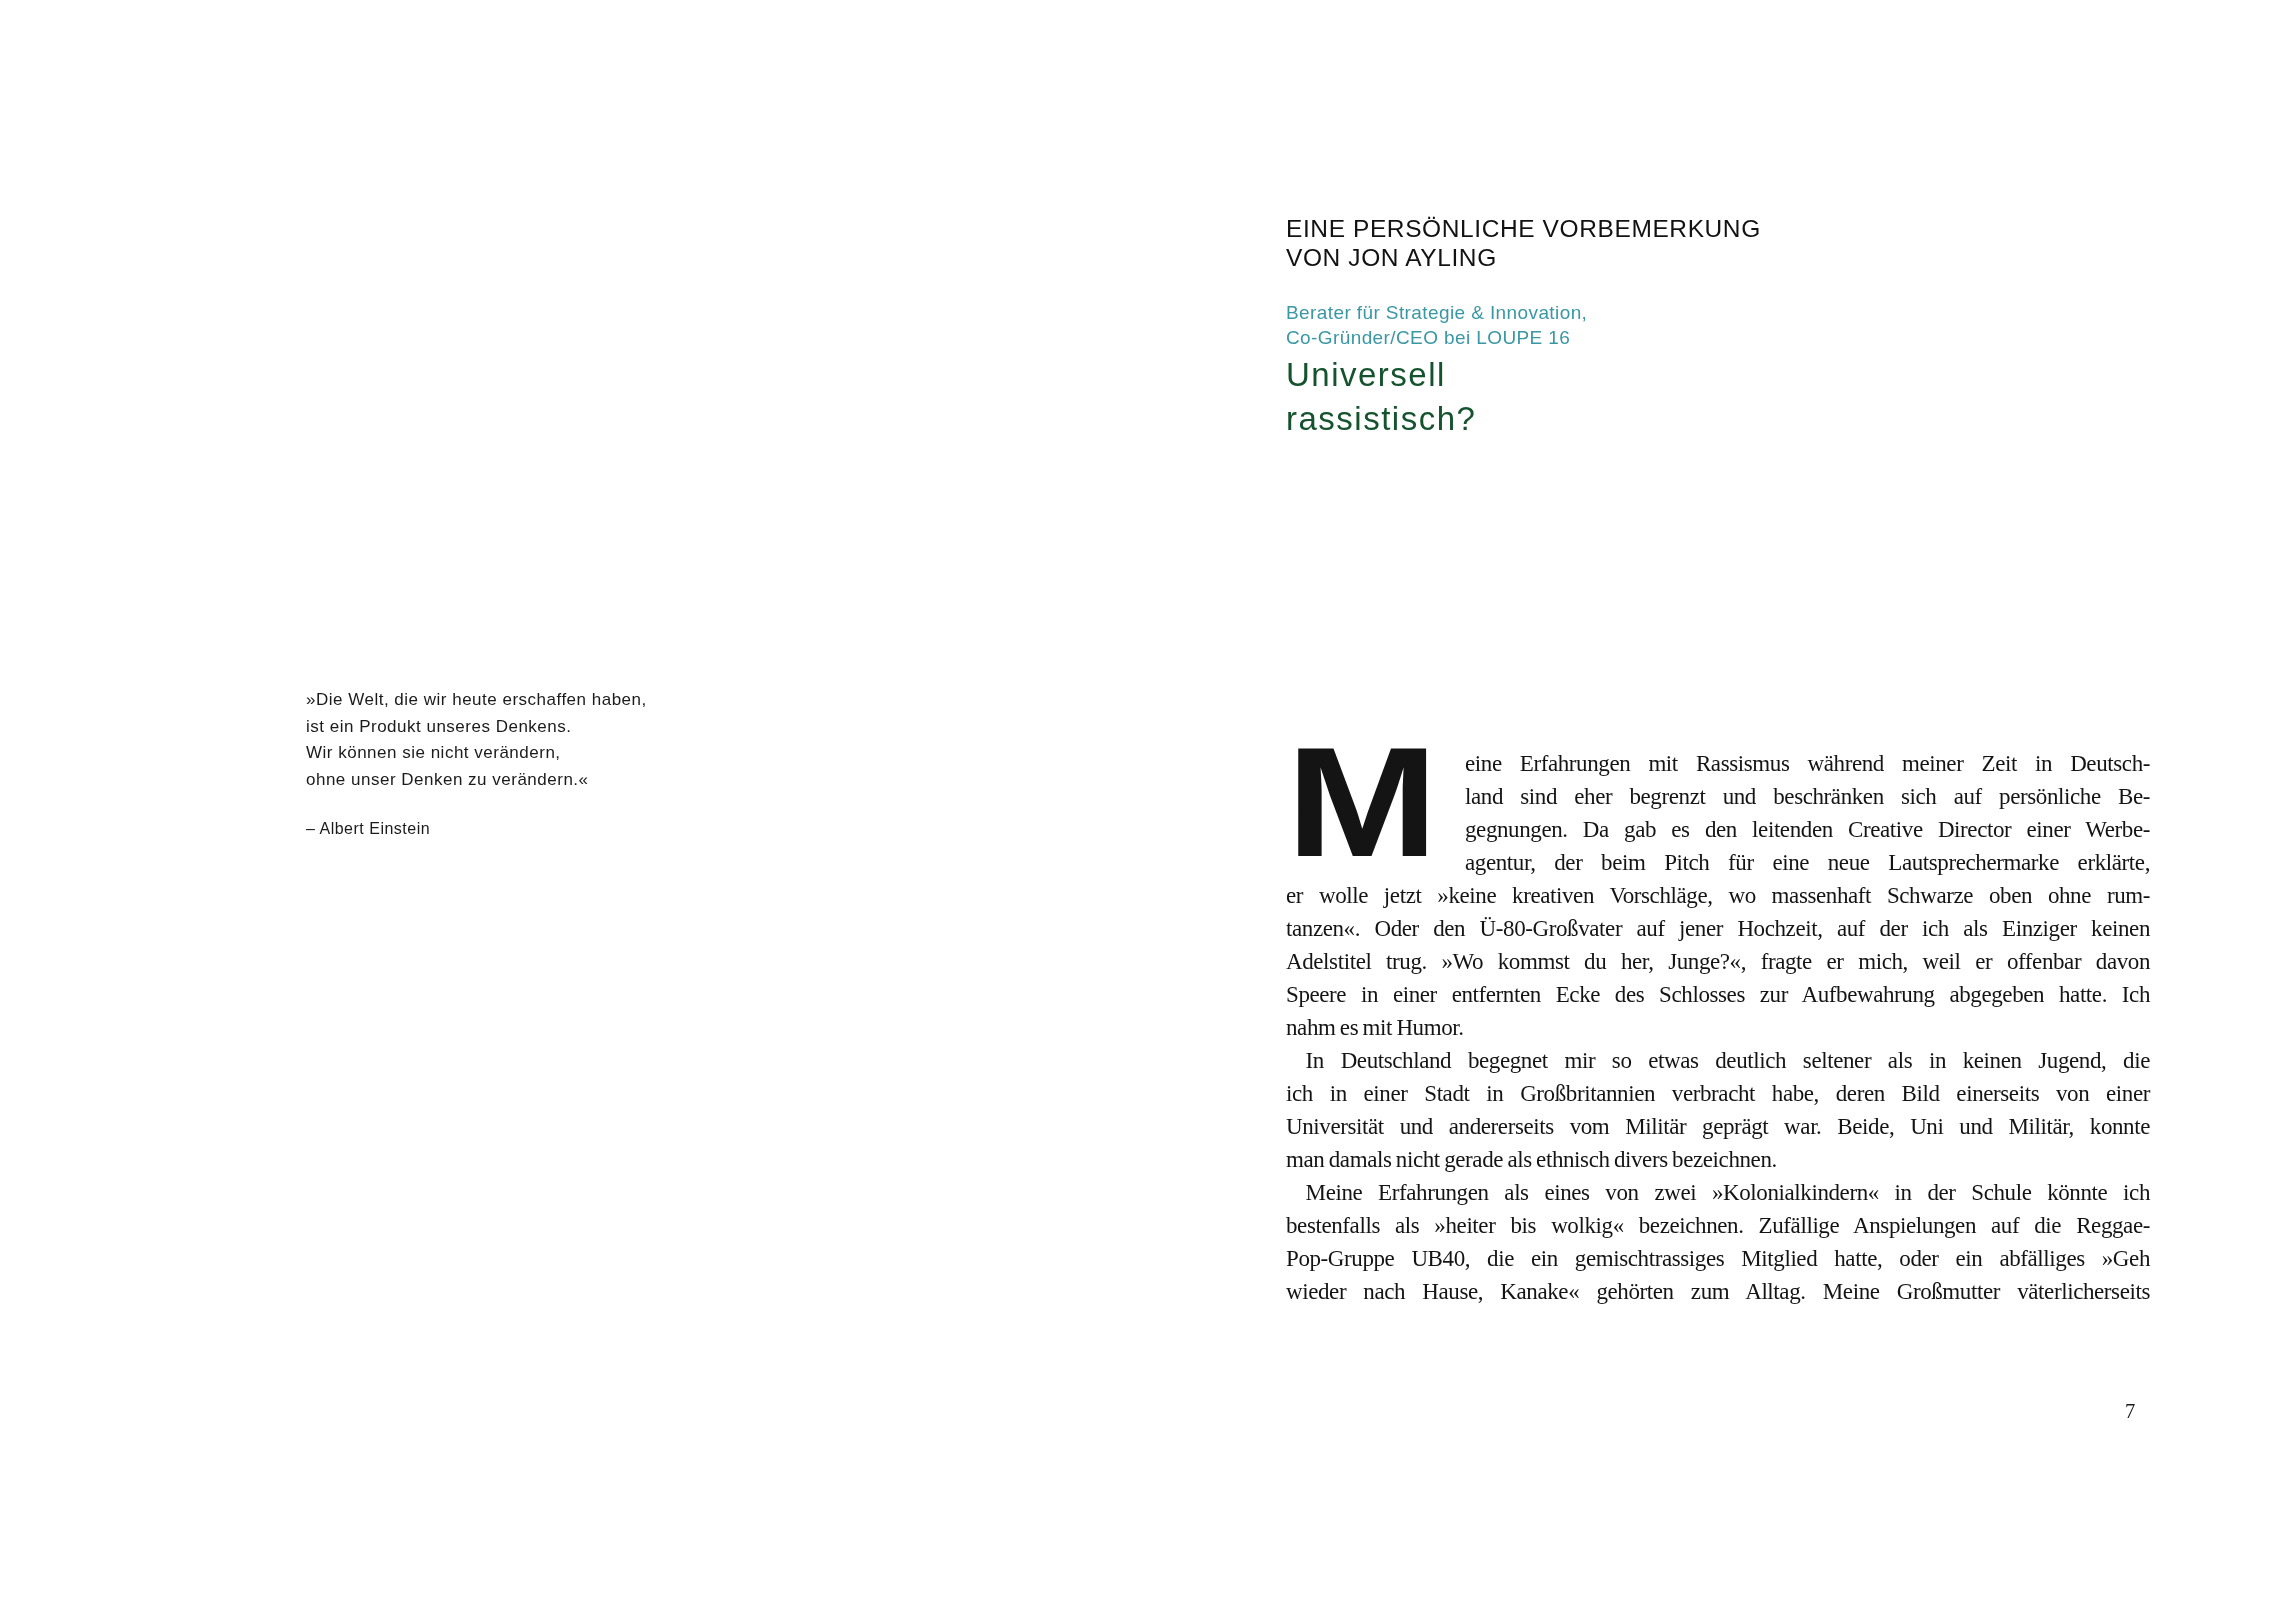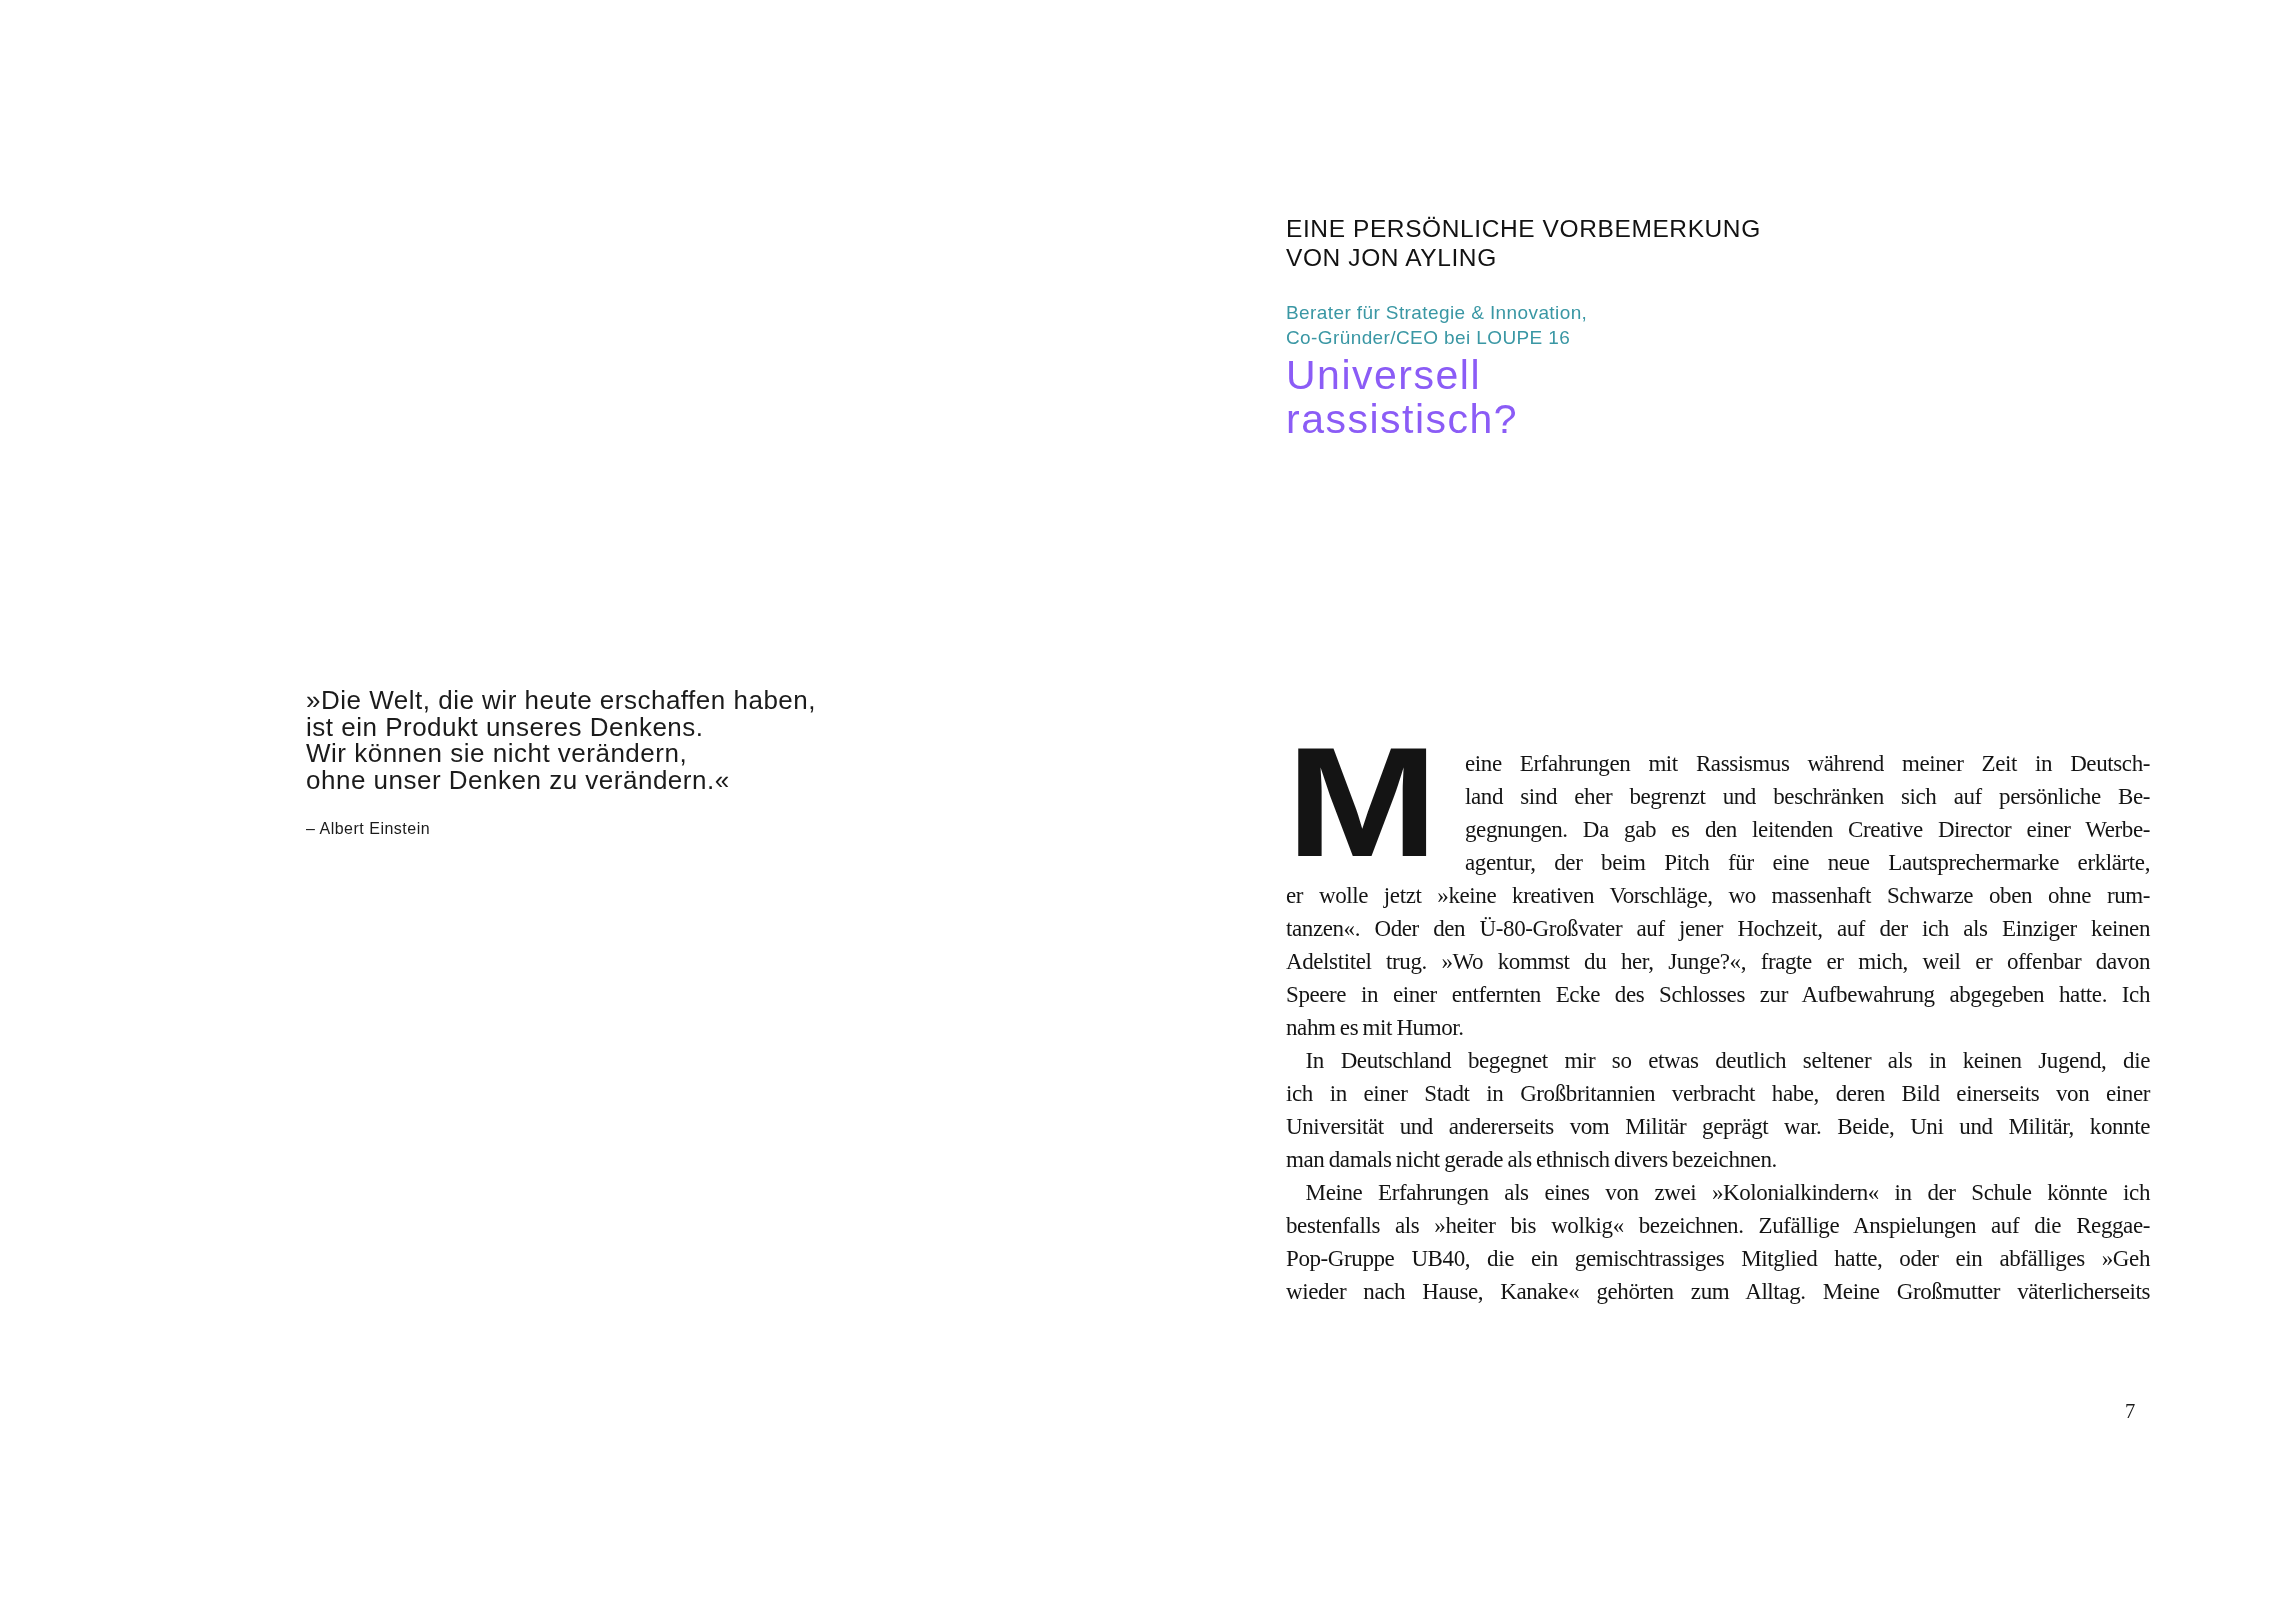--- a/index.html
+++ b/index.html
@@ -11,21 +11,21 @@
     overflow: hidden;
     font-family: "Liberation Sans", sans-serif;
     color: #161616;
   }
 
   
   .quote-block {
     position: absolute;
     left: 306px;
     top: 687px;
-    font-size: 26px;
+    font-size: 17px;
     line-height: 26.5px;
     letter-spacing: 0.5px;
     color: #1b1b1b;
     white-space: pre-line;
   }
   .quote-attribution {
     position: absolute;
     left: 306px;
     top: 816px;
     font-size: 16px;
@@ -51,24 +51,24 @@
     top: 276px;
     font-size: 19px;
     line-height: 24.5px;
     letter-spacing: 0.4px;
     white-space: pre-line;
   }
   .article-title {
     position: absolute;
     left: 1286px;
     top: 353px;
-    font-size: 41px;
+    font-size: 33px;
     line-height: 44px;
     letter-spacing: 1.5px;
-    color: #8b5cf6;
+    color: #14532d;
     white-space: pre-line;
   }
 
   .body-text {
     position: absolute;
     left: 1286px;
     top: 747px;
     width: 864px;
     font-family: "Liberation Serif", serif;
     font-size: 23px;

